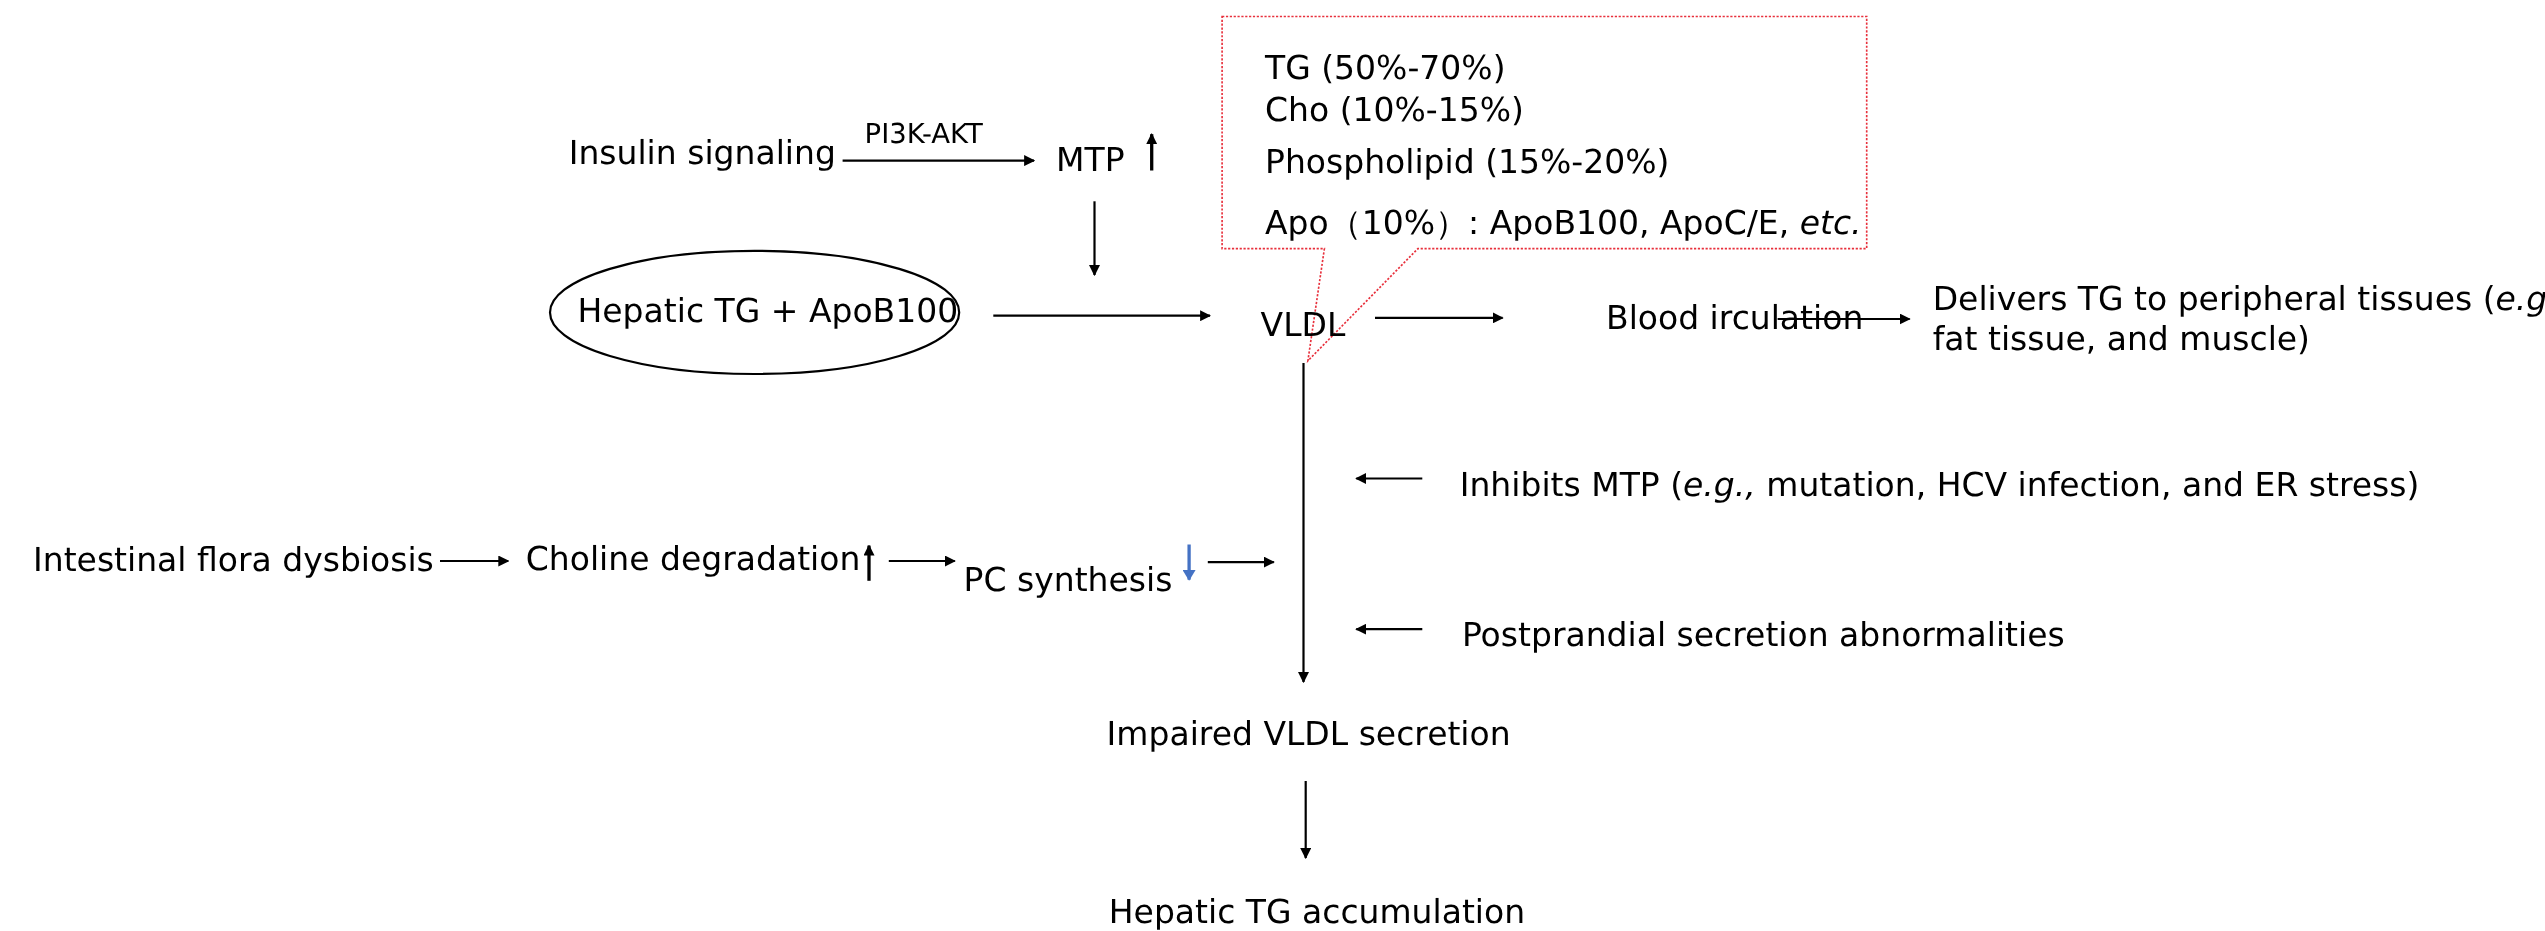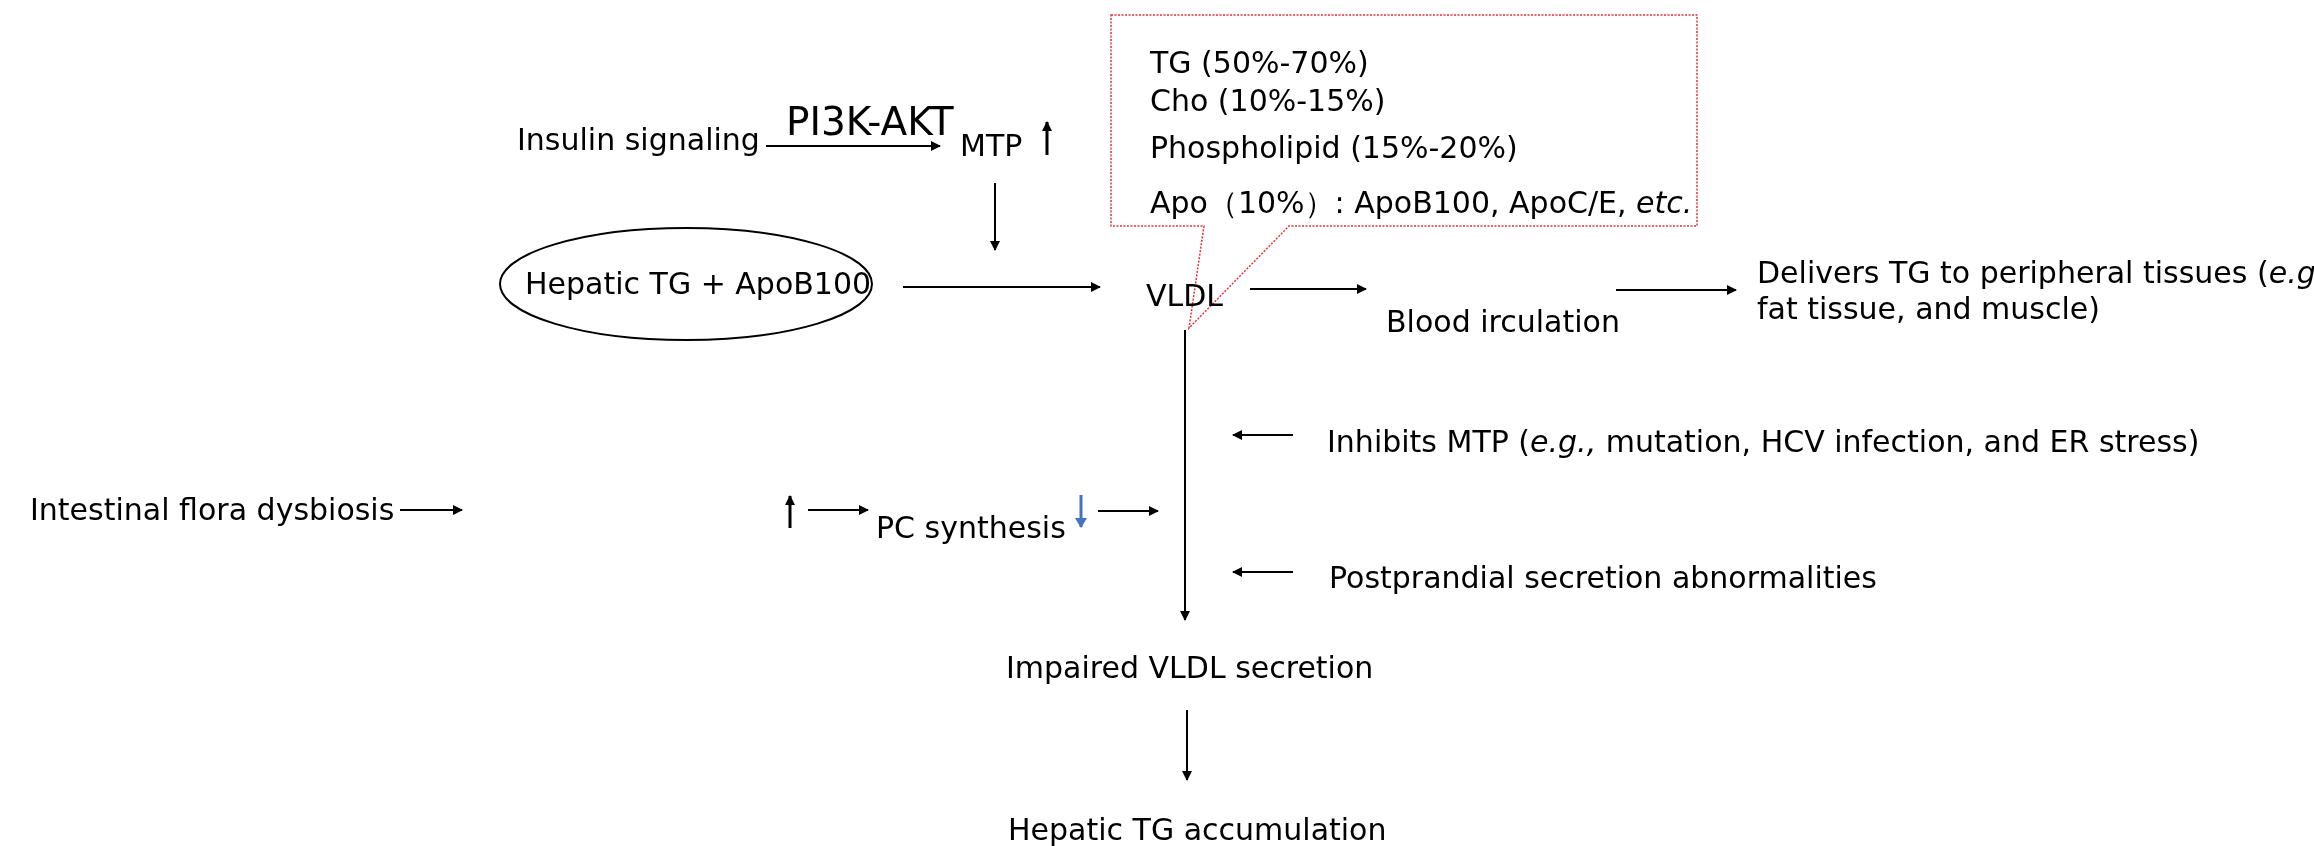--- a/index.html
+++ b/index.html
@@ -1,20 +1,20 @@
 <!DOCTYPE html>
 <html><head>
 <meta charset="utf-8">
 <style>
   html,body{margin:0;padding:0;background:#fff;}
   #canvas{position:relative;width:2314px;height:846px;background:#fff;overflow:hidden;
     font-family:"DejaVu Sans","Liberation Sans",sans-serif;color:#000;}
   svg#links{position:absolute;left:0;top:0;width:2314px;height:846px;}
   .t{position:absolute;white-space:nowrap;font-size:30px;line-height:36px;}
-  .sm{font-size:39px;}
+  .sm{font-size:25px;}
   em{font-style:italic;}
   .box{position:absolute;left:1111px;top:15px;width:586px;height:211px;}
   .box .line{position:absolute;left:39px;font-size:30px;white-space:nowrap;}
 </style>
 </head>
 <body>
 
 <div id="canvas">
   <svg id="links" viewBox="0 0 2314 846">
     <defs>
@@ -55,38 +55,39 @@
     <line x1="1098" y1="511" x2="1158" y2="511" stroke="#000" stroke-width="2" marker-end="url(#ah)"></line>
 
     <line x1="1187" y1="710" x2="1187" y2="780" stroke="#000" stroke-width="2" marker-end="url(#ah)"></line>
   </svg>
 
   <div class="t" style="left:517px;top:122px;">Insulin signaling</div>
   <div class="t sm" style="left:786px;top:104px;">PI3K-AKT</div>
   <div class="t" style="left:960px;top:128px;">MTP</div>
   <div class="t" style="left:525px;top:266px;">Hepatic TG + ApoB100</div>
   <div class="t" style="left:1146px;top:278px;">VLDL</div>
-  <div class="t" style="left:1386px;top:272px;margin-top:32px;">Blood irculation</div>
+  <div class="t" style="left:1460px;top:272px;">Blood irculation</div>
   <div class="t" style="left:1757px;top:255px;">
     <span>Delivers TG to peripheral tissues (</span><em>e.g.,</em><br>
     <span>fat tissue, and muscle)</span>
   </div>
 
   <div class="box">
     <div class="line" style="top:8px;margin-top:22px;">TG (50%-70%)</div>
     <div class="line" style="top:68px;">Cho (10%-15%)</div>
     <div class="line" style="top:115px;">Phospholipid (15%-20%)</div>
     <div class="line" style="top:168px;">
       <span>Apo（10%）: ApoB100, ApoC/E, </span><em>etc.</em>
     </div>
   </div>
 
   <div class="t" style="left:1327px;top:424px;">
     <span>Inhibits MTP (</span><em>e.g.,</em><span> mutation, HCV infection, and ER stress)</span>
   </div>
   <div class="t" style="left:1329px;top:560px;text-align:right;">Postprandial secretion abnormalities</div>
 
   <div class="t" style="left:30px;top:492px;">Intestinal flora dysbiosis</div>
+  <div class="t" style="left:478px;top:491px;">Choline degradation</div>
   <div class="t" style="left:876px;top:493px;margin-top:17px;">PC synthesis</div>
 
   <div class="t" style="left:1006px;top:650px;">Impaired VLDL secretion</div>
   <div class="t" style="left:1008px;top:812px;">Hepatic TG accumulation</div>
 </div>
 
 </body></html>

